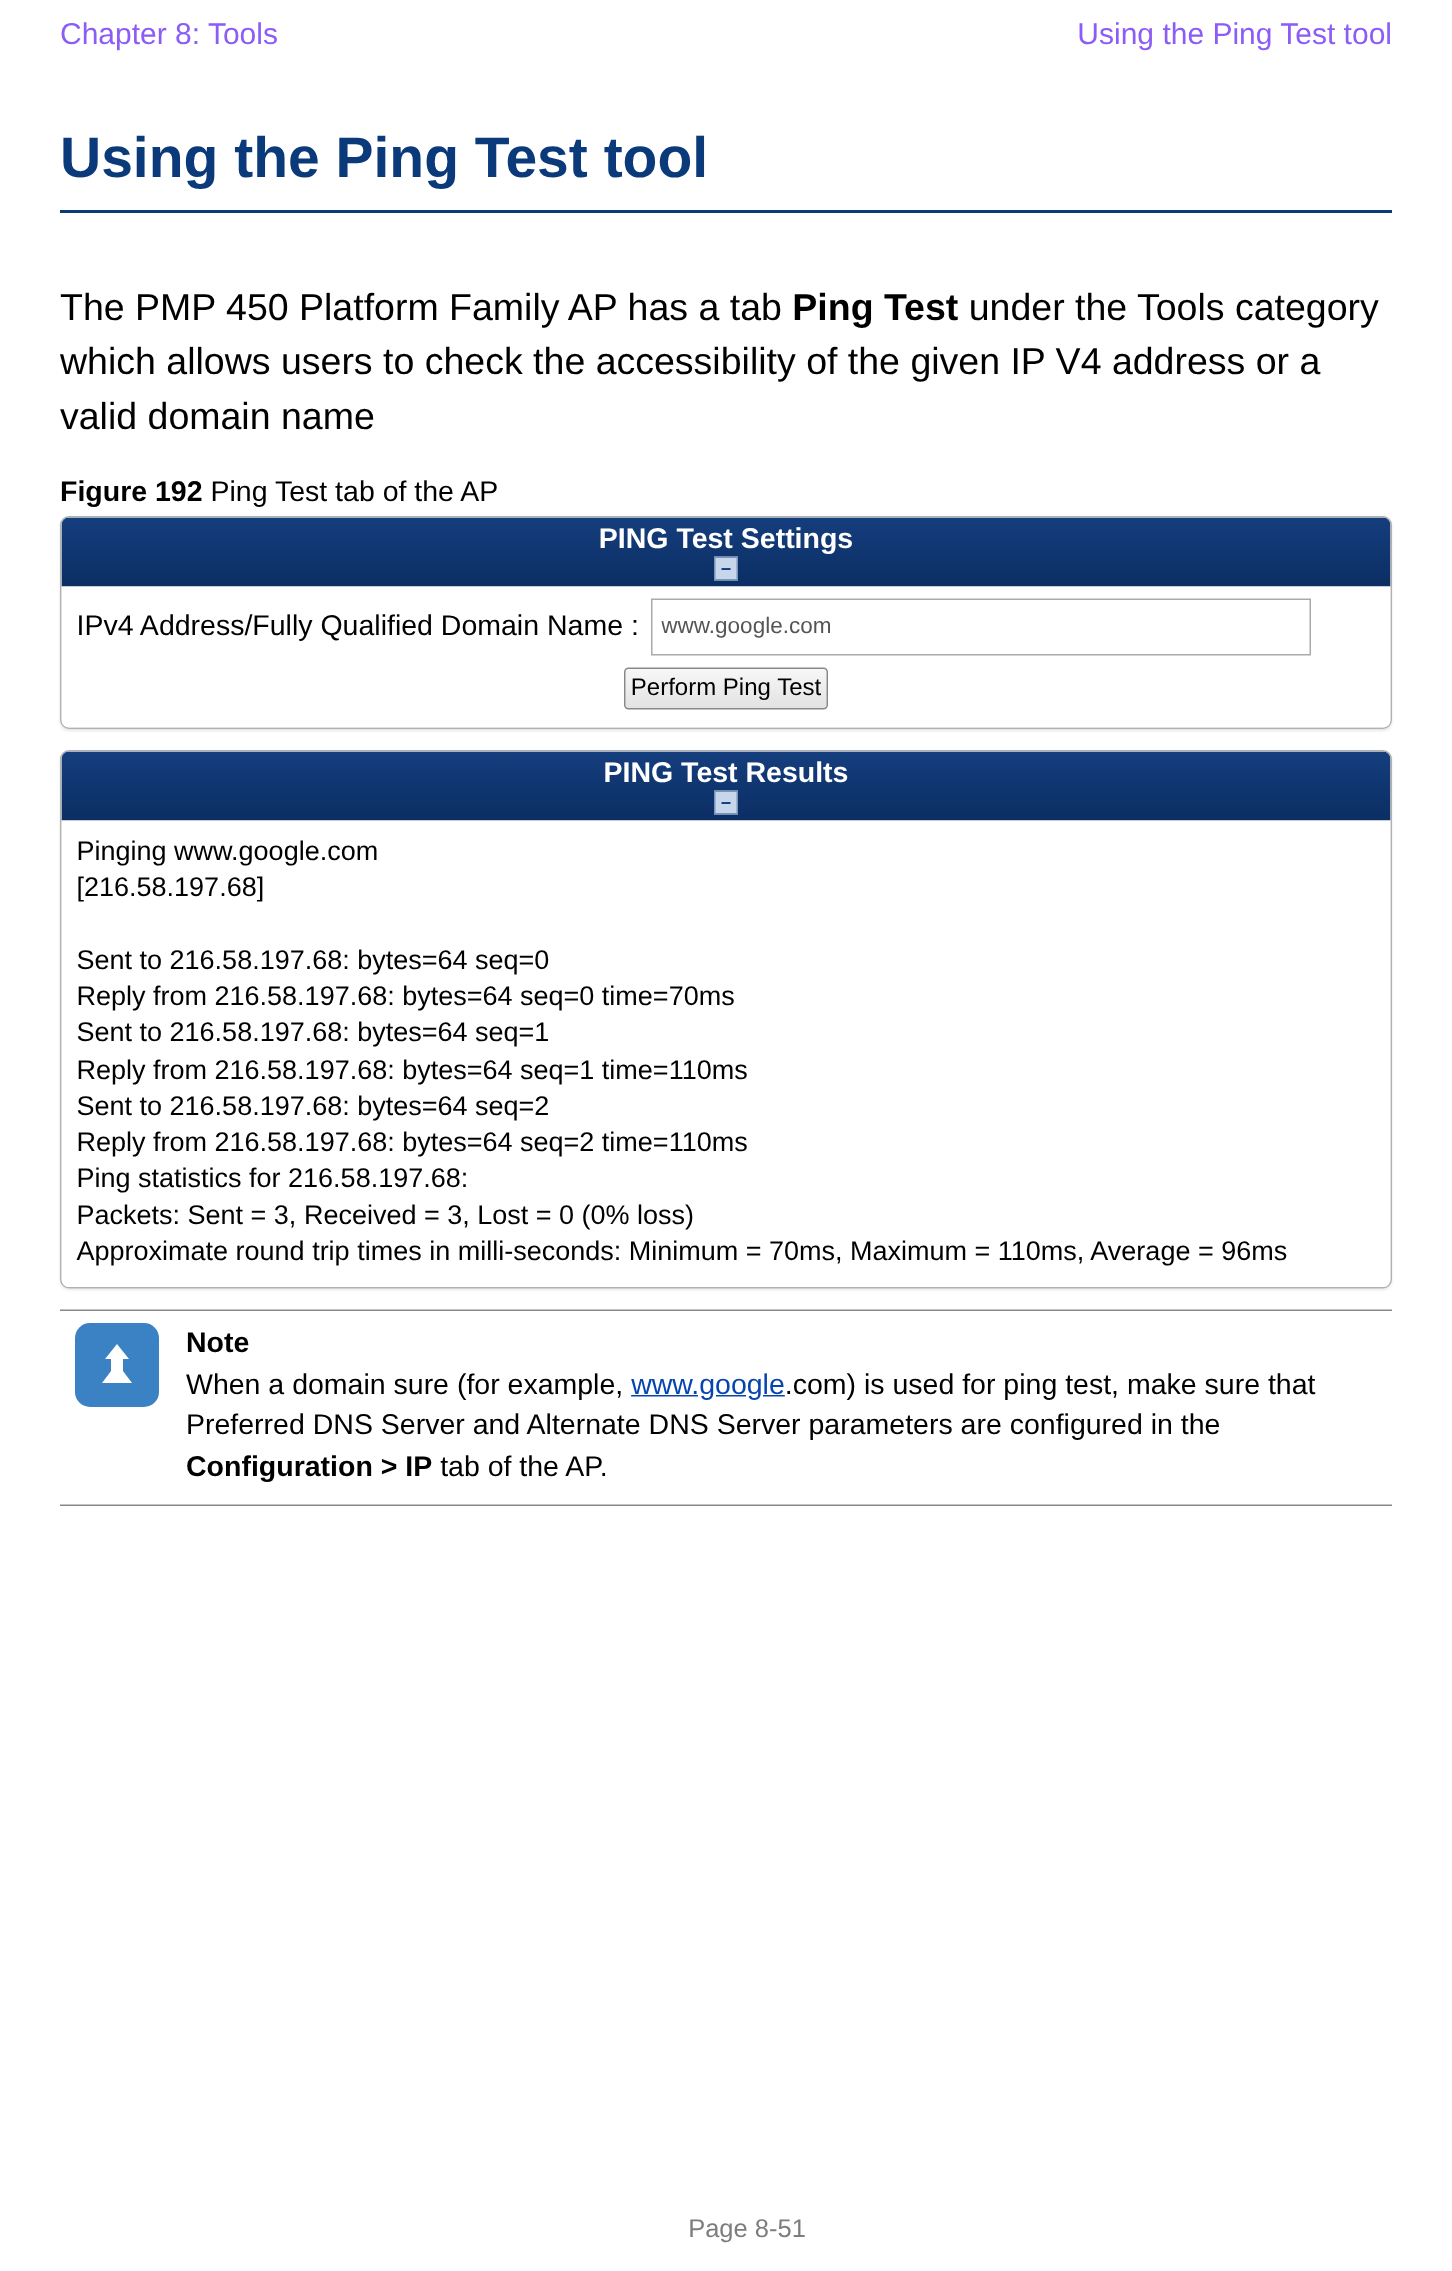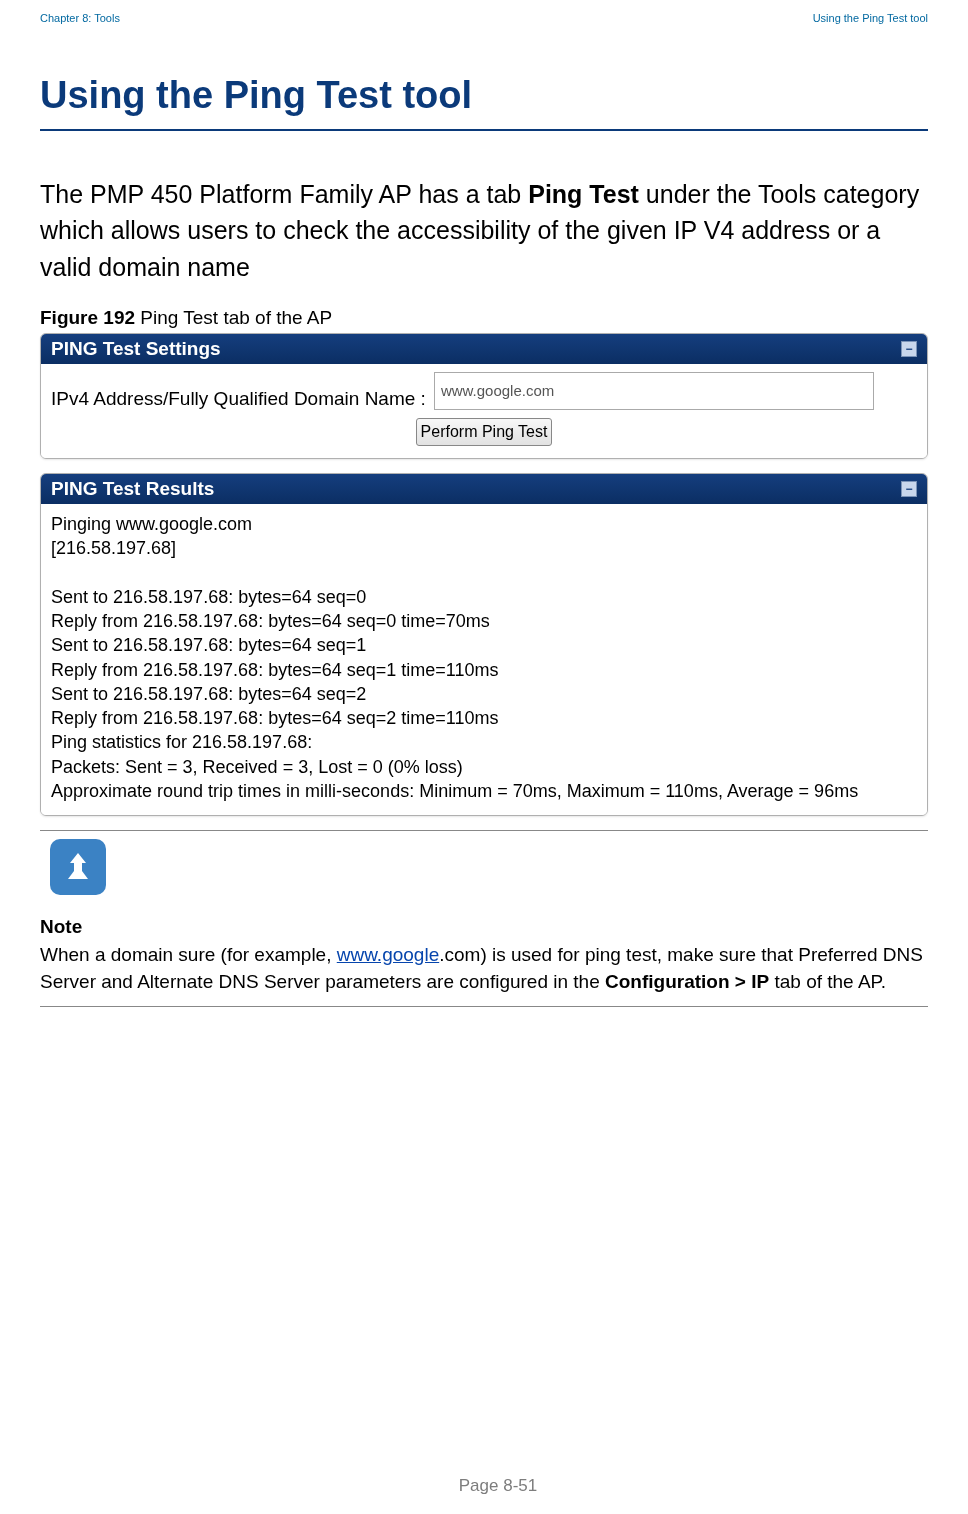--- a/index.html
+++ b/index.html
@@ -8,22 +8,22 @@
       width: 968px;
       height: 1514px;
       background: #fff;
       padding: 12px 40px 20px 40px;
       position: relative;
       color: #000;
     }
     .header-row {
       display: flex;
       justify-content: space-between;
-      color: #0369a1;
-      font-size: 11px;
+      color: #8b5cf6;
+      font-size: 20px;
       margin-bottom: 50px;
       align-items: center;
     }
     h1.page-title {
       color: #0b3a7a;
       font-size: 38px;
       font-weight: bold;
       border-bottom: 2px solid #0b3a7a;
       padding-bottom: 12px;
       margin-bottom: 45px;
@@ -42,24 +42,25 @@
       border-radius: 6px;
       margin-bottom: 14px;
       overflow: hidden;
       box-shadow: 0 1px 2px rgba(0,0,0,0.1);
     }
     .panel-header {
       background: linear-gradient(#153e7e, #0b2e63);
       color: #fff;
       font-weight: bold;
       font-size: 19px;
-      padding: 4px 10px;
+      padding: 4px 20px;
       display: flex;
       justify-content: space-between;
       align-items: center;
+      flex-direction: column;
     }
     .collapse-btn {
       width: 16px;
       height: 16px;
       background: #c8d6ec;
       display: flex;
       align-items: center;
       justify-content: center;
       font-size: 12px;
       line-height: 1;
@@ -67,21 +68,21 @@
       cursor: pointer;
       border: 1px solid #7a93b8;
     }
     .panel-body {
       padding: 8px 10px 12px 10px;
       font-size: 18px;
       background: #fff;
     }
     .form-row {
       display: flex;
-      align-items: flex-end;
+      align-items: center;
       gap: 8px;
       margin-bottom: 8px;
     }
     .form-row label {
       font-size: 19px;
     }
     .form-row input[type="text"] {
       flex: 0 0 440px;
       height: 28px;
       border: 1px solid #aaa;
@@ -104,21 +105,20 @@
       white-space: pre-line;
     }
     .note-box {
       display: flex;
       align-items: flex-start;
       border-top: 1px solid #888;
       border-bottom: 1px solid #888;
       padding: 8px 0 10px 0;
       gap: 18px;
       margin-top: 2px;
-      flex-direction: column;
     }
     .note-icon {
       width: 56px;
       height: 56px;
       background: #3b82c4;
       border-radius: 10px;
       display: flex;
       align-items: center;
       justify-content: center;
       flex-shrink: 0;

